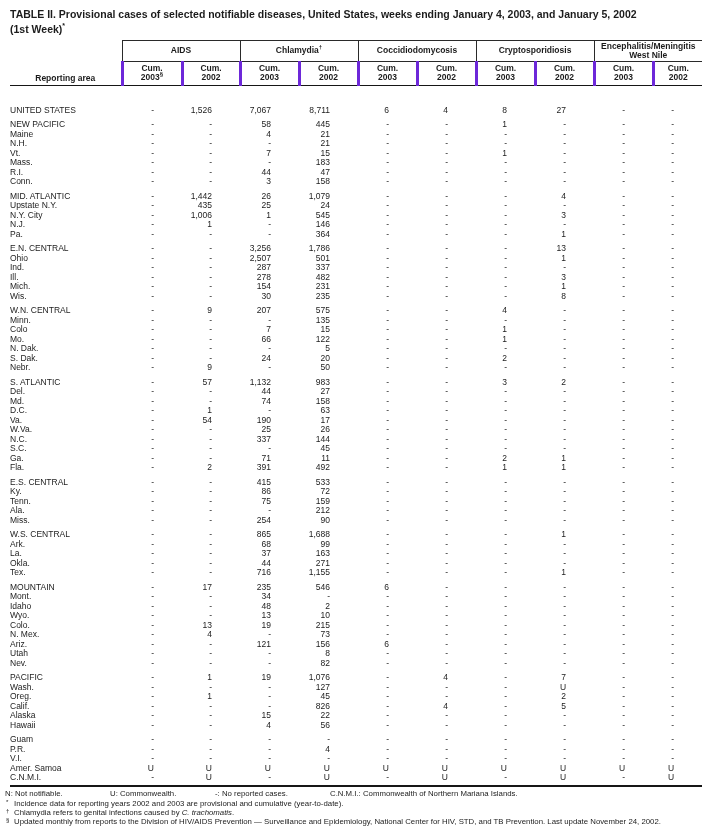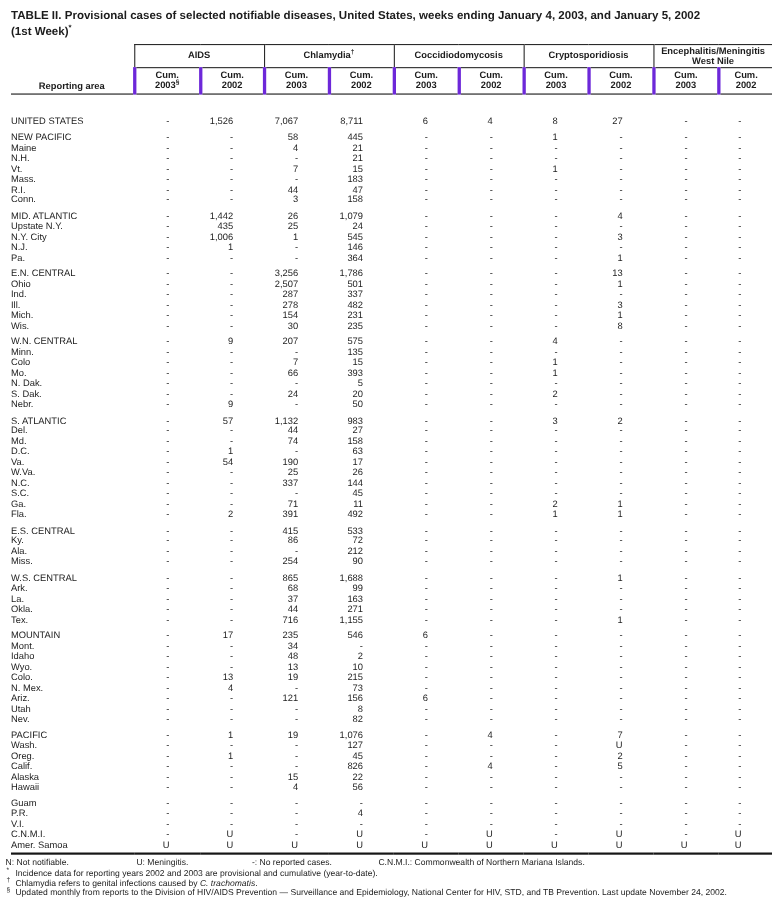--- a/index.html
+++ b/index.html
@@ -28,21 +28,21 @@
   tbody tr.data-row{height:9.5px;}
   tbody tr.data-row:first-child td{padding-top:20px;}
   td.area{text-align:left;}
   td.val{text-align:right;padding-right:28px;}
   tr.gap{height:5px;}
   tr.gap td{padding:0;}
   tr.endgap{height:3px;}
   .footnotes{margin-top:2px;margin-left:-5px;font-size:7.8px;line-height:9px;width:697px;}
   .legend{display:flex;margin-bottom:1px;}
   .legend span{display:inline-block;}
-  .legend .l0{width:119px;}
+  .legend .l0{width:105px;}
   .legend .l1{width:105px;}
   .legend .l2{width:115px;}
   .note{position:relative;padding-left:9px;}
   .note .mk{position:absolute;left:1px;top:-1px;font-size:6px;}
   .note.justify{text-align:justify;}
   .note i{font-style:italic;}
 </style>
 </head>
 <body>
 
@@ -387,21 +387,21 @@
           <td class="val">1</td>
           <td class="val">-</td>
           <td class="val">-</td>
           <td class="val">-</td>
         </tr>
         <tr class="data-row">
           <td class="area">Mo.</td>
           <td class="val">-</td>
           <td class="val">-</td>
           <td class="val">66</td>
-          <td class="val">393</td>
+          <td class="val">122</td>
           <td class="val">-</td>
           <td class="val">-</td>
           <td class="val">1</td>
           <td class="val">-</td>
           <td class="val">-</td>
           <td class="val">-</td>
         </tr>
         <tr class="data-row">
           <td class="area">N. Dak.</td>
           <td class="val">-</td>
@@ -589,20 +589,33 @@
           <td class="val">-</td>
           <td class="val">-</td>
           <td class="val">-</td>
         </tr>
         <tr class="data-row">
           <td class="area">Ky.</td>
           <td class="val">-</td>
           <td class="val">-</td>
           <td class="val">86</td>
           <td class="val">72</td>
+          <td class="val">-</td>
+          <td class="val">-</td>
+          <td class="val">-</td>
+          <td class="val">-</td>
+          <td class="val">-</td>
+          <td class="val">-</td>
+        </tr>
+        <tr class="data-row">
+          <td class="area">Tenn.</td>
+          <td class="val">-</td>
+          <td class="val">-</td>
+          <td class="val">75</td>
+          <td class="val">159</td>
           <td class="val">-</td>
           <td class="val">-</td>
           <td class="val">-</td>
           <td class="val">-</td>
           <td class="val">-</td>
           <td class="val">-</td>
         </tr>
         <tr class="data-row">
           <td class="area">Ala.</td>
           <td class="val">-</td>
@@ -934,55 +947,55 @@
           <td class="val">-</td>
           <td class="val">-</td>
           <td class="val">-</td>
           <td class="val">-</td>
           <td class="val">-</td>
           <td class="val">-</td>
           <td class="val">-</td>
           <td class="val">-</td>
         </tr>
         <tr class="data-row">
+          <td class="area">Amer. Samoa</td>
+          <td class="val">U</td>
+          <td class="val">U</td>
+          <td class="val">U</td>
+          <td class="val">U</td>
+          <td class="val">U</td>
+          <td class="val">U</td>
+          <td class="val">U</td>
+          <td class="val">U</td>
+          <td class="val">U</td>
+          <td class="val">U</td>
+        </tr>
+        <tr class="data-row">
           <td class="area">C.N.M.I.</td>
           <td class="val">-</td>
           <td class="val">U</td>
           <td class="val">-</td>
           <td class="val">U</td>
           <td class="val">-</td>
           <td class="val">U</td>
           <td class="val">-</td>
           <td class="val">U</td>
           <td class="val">-</td>
-          <td class="val">U</td>
-        </tr>
-        <tr class="data-row">
-          <td class="area">Amer. Samoa</td>
-          <td class="val">U</td>
-          <td class="val">U</td>
-          <td class="val">U</td>
-          <td class="val">U</td>
-          <td class="val">U</td>
-          <td class="val">U</td>
-          <td class="val">U</td>
-          <td class="val">U</td>
-          <td class="val">U</td>
           <td class="val">U</td>
         </tr>
         <tr class="endgap">
           <td colspan="11"></td>
         </tr>
       </tbody>
   </table>
 
   <div class="footnotes">
     <div class="legend">
         <span class="l0">N: Not notifiable.</span>
-        <span class="l1">U: Meningitis.</span>
+        <span class="l1">U: Commonwealth.</span>
         <span class="l2">-: No reported cases.</span>
         <span class="l3">C.N.M.I.: Commonwealth of Northern Mariana Islands.</span>
       </div>
     <div id="notes">
         <div class="note"><span class="mk">*</span>Incidence data for reporting years 2002 and 2003 are provisional and cumulative (year-to-date).</div>
         <div class="note"><span class="mk">†</span>Chlamydia refers to genital infections caused by <i>C. trachomatis</i>.</div>
         <div class="note justify"><span class="mk">§</span>Updated monthly from reports to the Division of HIV/AIDS Prevention — Surveillance and Epidemiology, National Center for HIV, STD, and TB Prevention. Last update November 24, 2002.</div>
       </div>
   </div>
 

